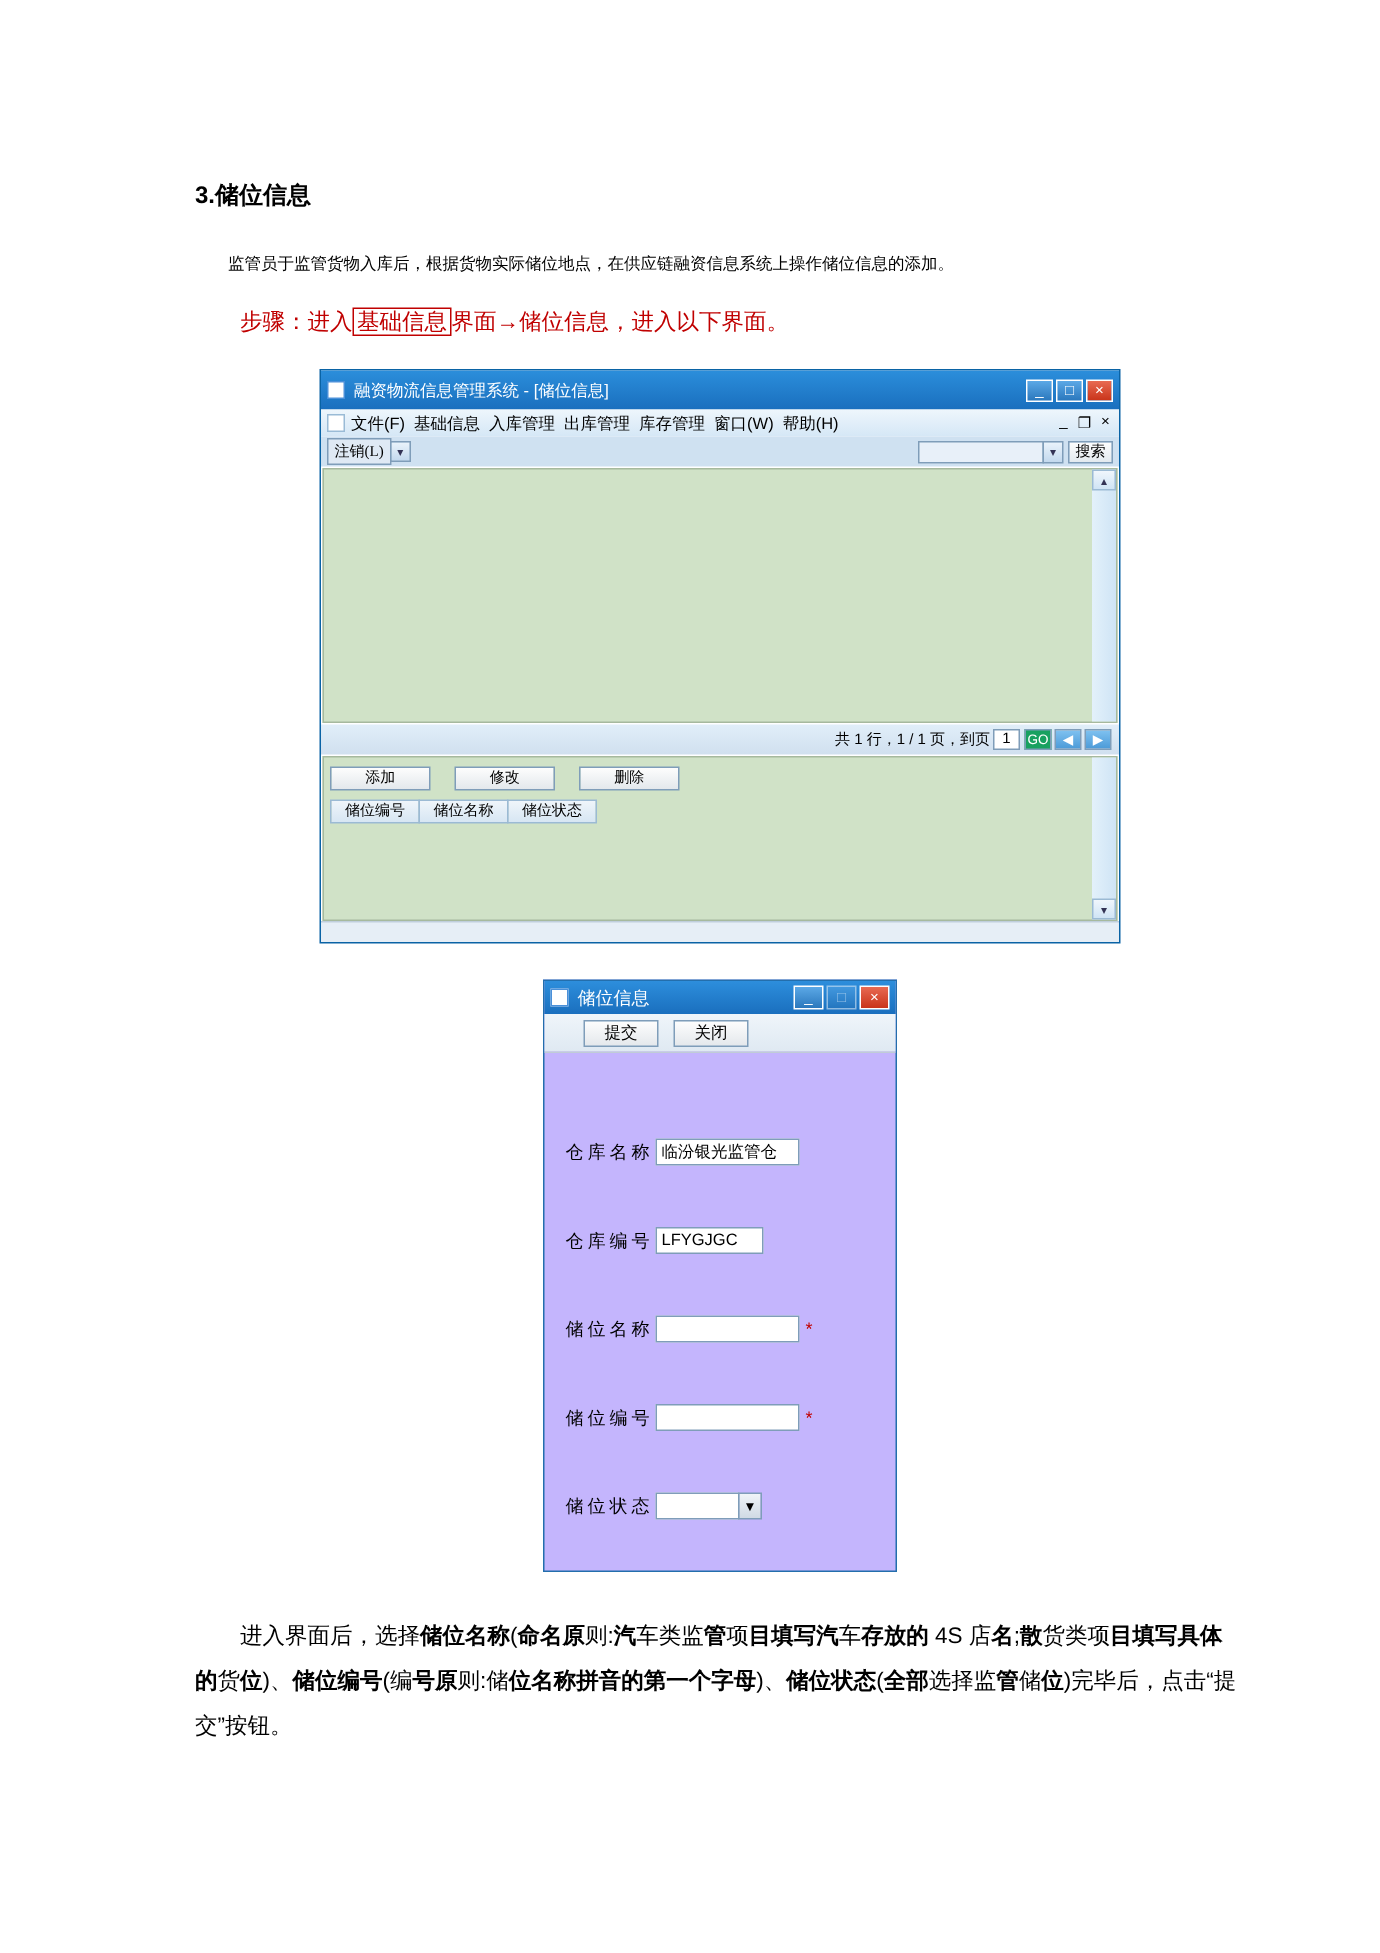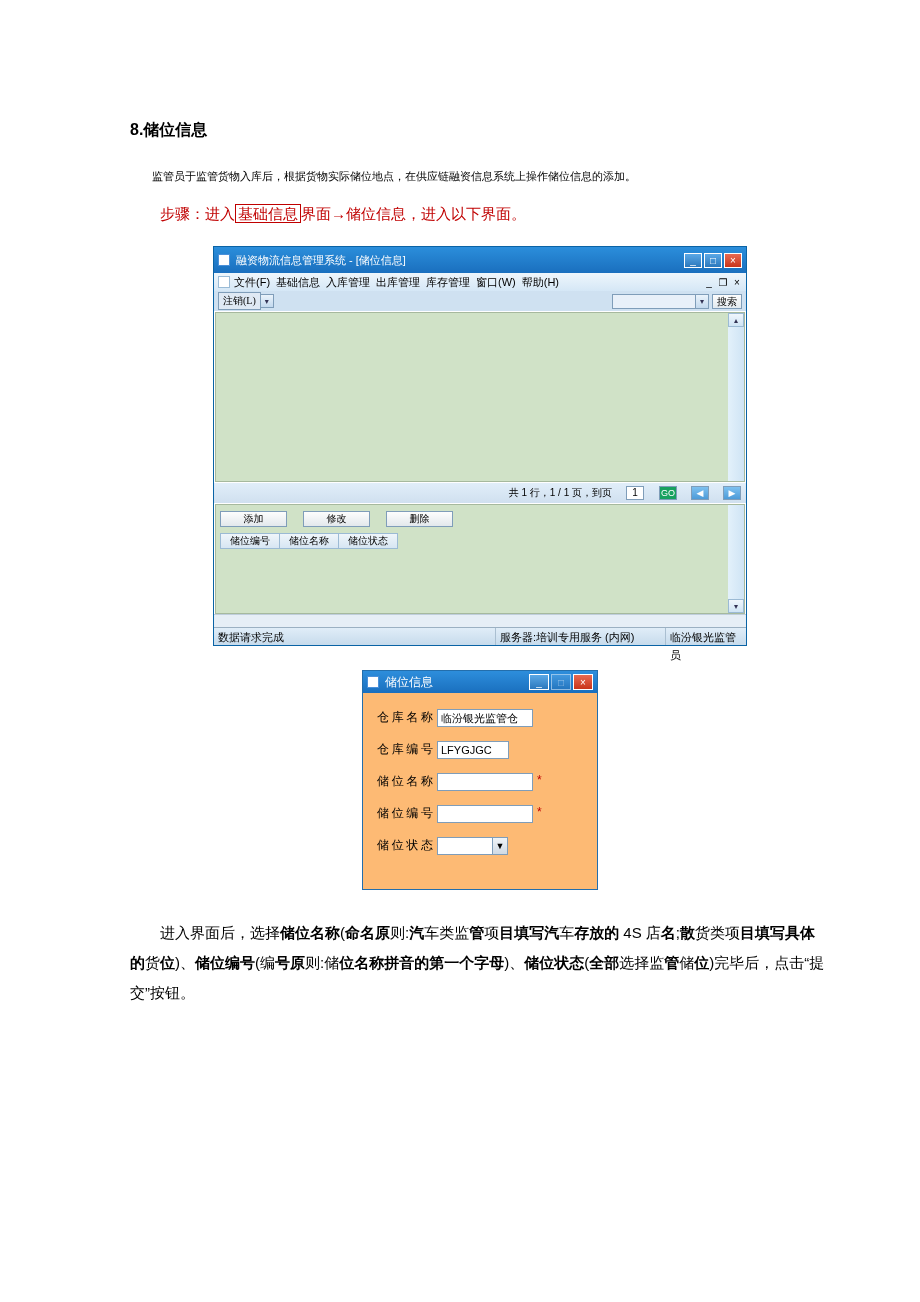--- a/index.html
+++ b/index.html
@@ -27,67 +27,67 @@
     .combo1 .ctext { background: #dfe9f4; border: 1px solid #7f9db9; font-size: 10px; padding: 1px 4px; font-family: Liberation Serif, serif; }
     .combo1 .carrow { width: 14px; height: 14px; background: linear-gradient(#eaf3fb,#c3d9ee); border: 1px solid #7f9db9; font-size: 8px; display:flex; align-items:center; justify-content:center; color:#335; margin-left:-1px; }
     .rightsearch { margin-left: auto; display: flex; align-items: center; }
     .rightsearch .sbox { width: 84px; height: 15px; background: #e8f0f9; border: 1px solid #7f9db9; display:inline-block; }
     .rightsearch .sarrow { width: 14px; height: 15px; border: 1px solid #7f9db9; background: linear-gradient(#eaf3fb,#c3d9ee); display:flex;align-items:center;justify-content:center;color:#335;font-size:8px; margin-left:-1px; }
     .rightsearch .sbtn { border: 1px solid #7f9db9; background: linear-gradient(#fdfdfd,#e3eaef); font-size: 10px; padding: 0 4px; margin-left: 3px; height:15px; line-height:13px;}
     .mainarea { position: relative; height: 170px; background: #d0e2c7; border: 1px solid #a6b99e; margin: 1px; }
     .scrollbar-right { position: absolute; right: 0; top: 0; bottom: 0; width: 16px; background: linear-gradient(to right,#e3f1fb,#cfe4f5); }
     .scrollbar-right .up, .scrollbar-right .down { height: 14px; background: linear-gradient(#f0f6fc,#cfe4f5); border: 1px solid #9bbad4; display:flex;align-items:center;justify-content:center;font-size:8px;color:#335; }
     .scrollbar-right .up { position:absolute; top:0; left:0; right:0; }
-    .pagerbar { height: 20px; background: linear-gradient(#e1eef9,#d0e0ef); display:flex; align-items:center; padding: 0 4px; font-size:10px; color:#000;gap:12px; }
+    .pagerbar { height: 20px; background: linear-gradient(#e1eef9,#d0e0ef); display:flex; align-items:center; padding: 0 4px; font-size:10px; color:#000; }
     .pagerbar .spacer { flex:1; }
     .pagerbar .pgnum { width: 18px; height: 14px; background:#fff; border:1px solid #7f9db9; text-align:center; margin: 0 2px; font-size:10px; color:#000; line-height:12px; }
     .pagerbar .pgbtn { width: 18px; height: 14px; border:1px solid #7f9db9; display:flex;align-items:center;justify-content:center;font-size:9px;color:#fff; margin: 0 1px; }
     .go { background:#18a160; }
     .nav { background: linear-gradient(#7ec1f0,#4d9bd8); }
     .subarea { background:#d0e2c7; padding: 6px 4px 0 4px; height: 110px; border:1px solid #a6b99e; margin: 1px 1px 0 1px; position:relative; }
     .actionbtns { display:flex; gap:16px; margin-bottom:6px; }
     .actionbtns .ab { width: 67px; height: 16px; border:1px solid #7f9db9; background:linear-gradient(#fdfdfd,#e3e8ec); font-size:10px; text-align:center; line-height:14px; }
     .colheaders { display:flex; }
     .colh { width: 60px; height: 16px; background:linear-gradient(#eff5fa,#d7e6f3); border:1px solid #9bbad4; font-size:10px; text-align:center; line-height:14px; margin-right:-1px; }
     .vscr2 { position:absolute; right:0; top:0; bottom:0; width:16px; background:linear-gradient(to right,#e3f1fb,#cfe4f5); }
     .vscr2 .down2 { position:absolute; bottom:0; left:0; right:0; height:14px; background:linear-gradient(#f0f6fc,#cfe4f5); border:1px solid #9bbad4; display:flex;align-items:center;justify-content:center;font-size:8px;color:#335; }
     .hscr { height:14px; background:#e6eef6; border-top:1px solid #bfcedc; }
     .statusbar { height: 18px; background: linear-gradient(#e0edf8,#c7dbec); display:flex; font-size:11px; color:#000; margin-top:-1px; border-top:1px solid #9bb0c2; }
     .statusbar .s1 { flex:1; padding-left:4px; line-height:18px; border-right:1px solid #aabfd1; }
     .statusbar .s2 { width:170px; padding-left:4px; line-height:18px; border-right:1px solid #aabfd1; }
     .statusbar .s3 { width:80px; padding-left:4px; line-height:18px; }
     
-    .fig2 { width: 236px; margin: 0 auto 28px auto; border: 1px solid #236eac; background:#fdba74; }
+    .fig2 { width: 236px; margin: 0 auto 28px auto; border: 1px solid #236eac; background:#c4b5fd; }
     .dlgtitle { height: 22px; background: linear-gradient(#2d8edc,#1a6fbe); display:flex; align-items:center; padding:0 4px;}
     .dlgtitle .dico { width:12px;height:12px;background:#fff;border:1px solid #4a90d9;margin-right:6px;}
     .dlgtitle .dtext { font-size:12px;color:#fff;flex:1;}
     .dbtn { width:20px;height:16px;border:1px solid #fff;margin-left:2px;display:flex;align-items:center;justify-content:center;font-size:10px;color:#fff;background:linear-gradient(#5ba8e6,#2b78bd);}
     .dbtn.dim { opacity:.5; }
     .dbtn.close { background:linear-gradient(#e86a52,#c9341a); }
     .dlgtoolbar { height: 26px; background:linear-gradient(#eff5fa,#dfe9f2); display:flex;align-items:center;gap:10px; padding-left:26px; border-bottom:1px solid #c0ccd7;}
     .dlgtoolbar .tb { width:50px;height:18px;border:1px solid #7f9db9;background:linear-gradient(#fdfdfd,#e4e8ec);font-size:11px;text-align:center;line-height:16px;}
     .dlgform { padding: 16px 14px 20px; }
-    .frow { display:flex; margin-bottom: 14px; font-size:12px; color:#000; }
+    .frow { display:flex; align-items:center; margin-bottom: 14px; font-size:12px; color:#000;margin-top:41px; }
     .flabel { width: 56px; text-align: justify; text-align-last: justify; }
     .fval { height: 18px; border:1px solid #7f9db9; padding: 0 3px; font-size:11px; line-height:16px; color:#000; background:#fff; margin-left:4px; }
     .w1 { width: 96px; }
     .w2 { width: 72px; }
     .w3 { width: 96px; }
     .fsel { display:flex; margin-left:4px; }
     .fsel .seltext { width:56px;height:18px;border:1px solid #7f9db9;background:#fff;}
     .fsel .selbtn { width:16px;height:18px;border:1px solid #7f9db9;background:linear-gradient(#f0f4f8,#d0dae4);display:flex;align-items:center;justify-content:center;font-size:9px;color:#000;margin-left:-1px;}
     .star { color:#c00000; margin-left:4px; }
     .last-para { font-size:15px; line-height:2; text-indent:2em; }
     .b { font-weight:bold; }
   </style>
 </head>
 <body>
 
 <div class="page">
-  <div class="heading">8.储位信息</div>
+  <div class="heading">3.储位信息</div>
   <p class="para">监管员于监管货物入库后，根据货物实际储位地点，在供应链融资信息系统上操作储位信息的添加。</p>
   <p class="step-line">
     <span class="red">步骤：进入</span><span class="red boxed">基础信息</span><span class="red">界面→储位信息，进入以下界面。</span>
   </p>
 
   <div class="fig1">
     <div class="titlebar">
       <div class="ico"></div>
       <div class="t-text">融资物流信息管理系统 - [储位信息]</div>
       <div class="wbtn">_</div>
@@ -142,36 +142,35 @@
       <div class="colheaders">
         <div class="colh">储位编号</div>
         <div class="colh">储位名称</div>
         <div class="colh">储位状态</div>
       </div>
       <div class="vscr2">
         <div class="down2">▾</div>
       </div>
     </div>
     <div class="hscr"></div>
-    <div class="statusbar">
-      <div class="s1">数据请求完成</div>
-      <div class="s2">服务器:培训专用服务 (内网)</div>
-      <div class="s3">临汾银光监管员</div>
-    </div>
   </div>
 
 
   <div class="fig2">
     <div class="dlgtitle">
       <div class="dico"></div>
       <div class="dtext">储位信息</div>
       <div class="dbtn">_</div>
       <div class="dbtn dim">□</div>
       <div class="dbtn close">×</div>
     </div>
+    <div class="dlgtoolbar">
+      <div class="tb">提交</div>
+      <div class="tb">关闭</div>
+    </div>
     <div class="dlgform">
       <div class="frow">
         <span class="flabel">仓库名称</span>
         <span class="fval w1">临汾银光监管仓</span>
       </div>
       <div class="frow">
         <span class="flabel">仓库编号</span>
         <span class="fval w2">LFYGJGC</span>
       </div>
       <div class="frow">

